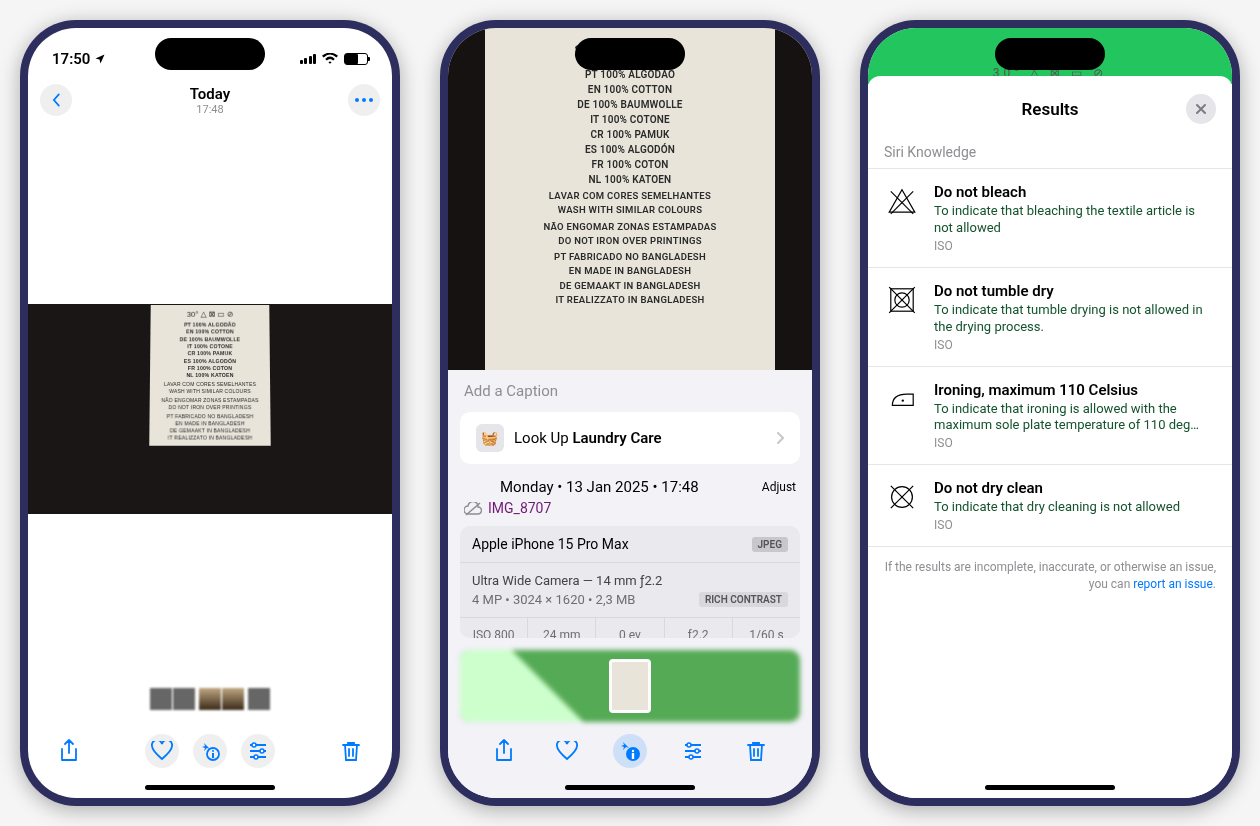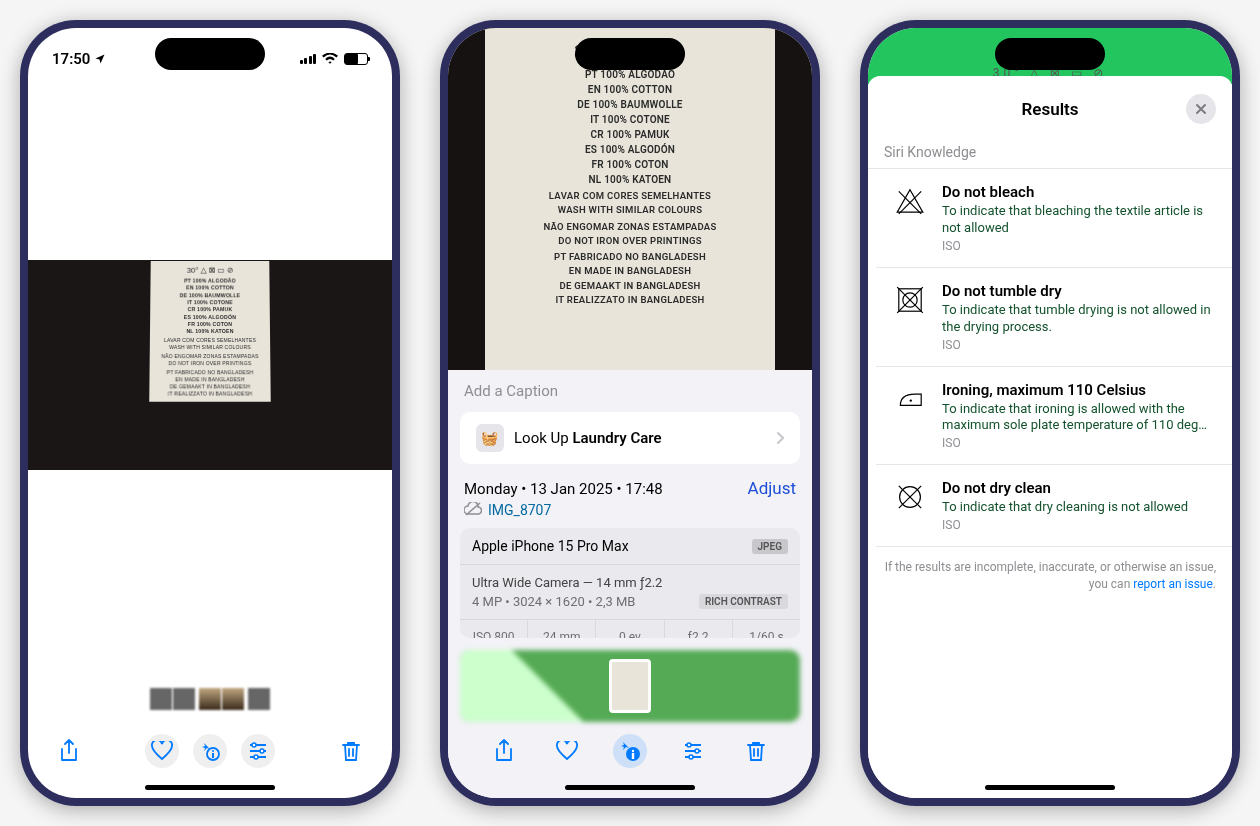--- a/index.html
+++ b/index.html
@@ -188,29 +188,30 @@
   }
   .lookup-icon {
     width: 28px; height: 28px;
     background: #e5e5ea;
     border-radius: 6px;
     display:flex; align-items:center; justify-content:center;
     font-size:14px;
   }
   .lookup-text .bold { font-weight: 600; }
   .date-row {
-    display:flex; justify-content:space-between; align-items:flex-end;
+    display:flex; justify-content:space-between; align-items:center;
     padding: 14px 16px 2px;
     font-size: 15px;
-  }
-  .adjust-link { color: #1d4ed8; font-size:17px; }
+    margin-left: 36px;
+  }
+  .adjust-link { color: #000000; font-size:12px; }
   .file-row {
-    display:flex; align-items:flex-start; gap:6px;
+    display:flex; align-items:flex-end; gap:6px;
     padding: 2px 16px 10px;
-    color: #0369a1; font-size: 14px;
+    color: #701a75; font-size: 14px;
   }
   .metadata-card {
     background: #e9e9ee;
     margin: 0 12px;
     border-radius: 10px;
     overflow: hidden;
     font-size: 13px;
   }
   .meta-row {
     display:flex; justify-content:space-between; align-items:center;
@@ -275,21 +276,20 @@
     background:#e5e5ea; display:flex; align-items:center; justify-content:center;
     margin-left:auto; color:#7c7c80;
   }
   .section-label {
     padding: 8px 16px; color:#8e8e93; font-size:14px;
     border-bottom: 0.5px solid #e5e5ea;
   }
   .result-row {
     display:flex; gap:14px; padding:14px 16px;
     border-bottom: 0.5px solid #e5e5ea;
-    margin-left: 8px;
   }
   .result-icon {
     width:36px; height:36px; flex-shrink:0;
     display:flex; align-items:center; justify-content:center;
   }
   .result-body { flex:1; }
   .result-title { font-weight:600; font-size:15px; margin-bottom:2px; }
   .result-desc { color:#14532d; font-size:13px; line-height:1.3; margin-bottom:2px; }
   .result-src { color:#8e8e93; font-size:12px; }
   .footer-note {
@@ -324,20 +324,38 @@
           </div>
         <svg class="wifi-icon" viewBox="0 0 20 14">
             <path d="M10 13 L8 11 Q10 9 12 11 Z M4 7 Q10 1 16 7 L14 9 Q10 5 6 9 Z M0 3 Q10 -5 20 3 L18 5 Q10 -2 2 5 Z" fill="#000"></path>
           </svg>
         <div class="battery">
             <div class="battery-fill"></div>
           </div>
       </div>
     </div>
 
+    <div class="nav-bar">
+      <div class="nav-btn">
+        <svg width="14" height="14" viewBox="0 0 12 20">
+            <path d="M10 2 L3 10 L10 18" stroke="#007aff" stroke-width="2.5" fill="none" stroke-linecap="round"></path>
+          </svg>
+      </div>
+      <div class="nav-title">
+        <div class="nav-title-main">Today</div>
+        <div class="nav-title-sub">17:48</div>
+      </div>
+      <div class="nav-btn">
+        <svg width="18" height="4" viewBox="0 0 18 4">
+            <circle cx="2" cy="2" r="2" fill="#007aff"></circle>
+            <circle cx="9" cy="2" r="2" fill="#007aff"></circle>
+            <circle cx="16" cy="2" r="2" fill="#007aff"></circle>
+          </svg>
+      </div>
+    </div>
 
     <div class="photo-area-1">
       <div class="label-photo">
         <div class="clothing-label">
           <div class="care-symbols-row">
             <span>30°</span>
               <span>△</span>
               <span>⊠</span>
               <span>▭</span>
               <span>⊘</span>

